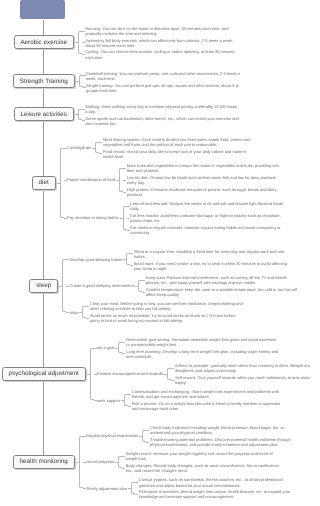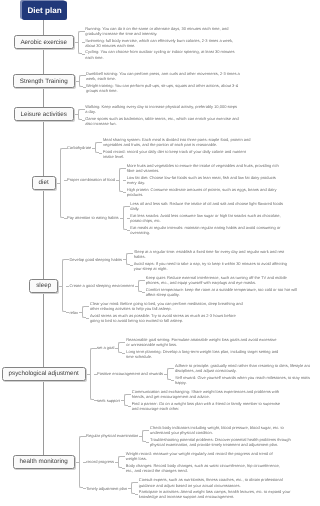--- a/index.html
+++ b/index.html
@@ -34,21 +34,20 @@
            border-top:0.9px solid #b9b9b9;
            border-bottom:0.9px solid #b9b9b9;
            border-top-left-radius:2px;border-bottom-left-radius:2px;}
   .stub{position:absolute;background:#b9b9b9;height:0.9px;}
 </style>
 </head>
 <body>
 
 <div id="canvas">
     <div class="root-shadow" style="left: 19.8px; top: 0px; width: 45.6px; height: 18.6px;"></div>
-    <div class="root-node" style="left: 21.8px; top: 1px; width: 45.6px; height: 18.6px; font-size: 8.1px;">Diet plan</div>
     <div class="leaf" style="left: 85.1812px; top: 25.638px; width: 154px; font-size: 4px; line-height: 5.206px;">Running: You can do it on the same or alternate days, 30 minutes each time, and gradually increase the time and intensity.</div>
     <div class="leaf" style="left: 85.1812px; top: 37.55px; width: 154px; font-size: 4px; line-height: 5.206px;">Swimming: full body exercise, which can effectively burn calories, 2-3 times a week, about 30 minutes each time.</div>
     <div class="leaf" style="left: 85.1812px; top: 49.462px; width: 154px; font-size: 4px; line-height: 5.206px;">Cycling: You can choose from outdoor cycling or indoor spinning, at least 30 minutes each time.</div>
     <div class="node" style="left: 13.5188px; top: 35.456px; width: 60.3625px; height: 14px; font-size: 6.3px;">Aerobic exercise</div>
     <div class="bracket" style="left: 77.8812px; top: 30.544px; width: 4px; height: 23.824px;"></div>
     <div class="stub" style="left: 73.8812px; top: 42.456px; width: 5px;"></div>
     <div class="stub" style="left: 81.8812px; top: 30.544px; width: 3px;"></div>
     <div class="stub" style="left: 81.8812px; top: 42.456px; width: 3px;"></div>
     <div class="stub" style="left: 81.8812px; top: 54.368px; width: 3px;"></div>
     <div class="leaf" style="left: 85.8844px; top: 70.593px; width: 154px; font-size: 4px; line-height: 5.206px;">Dumbbell training: You can perform press, arm curls and other movements, 2-3 times a week, each time.</div>

